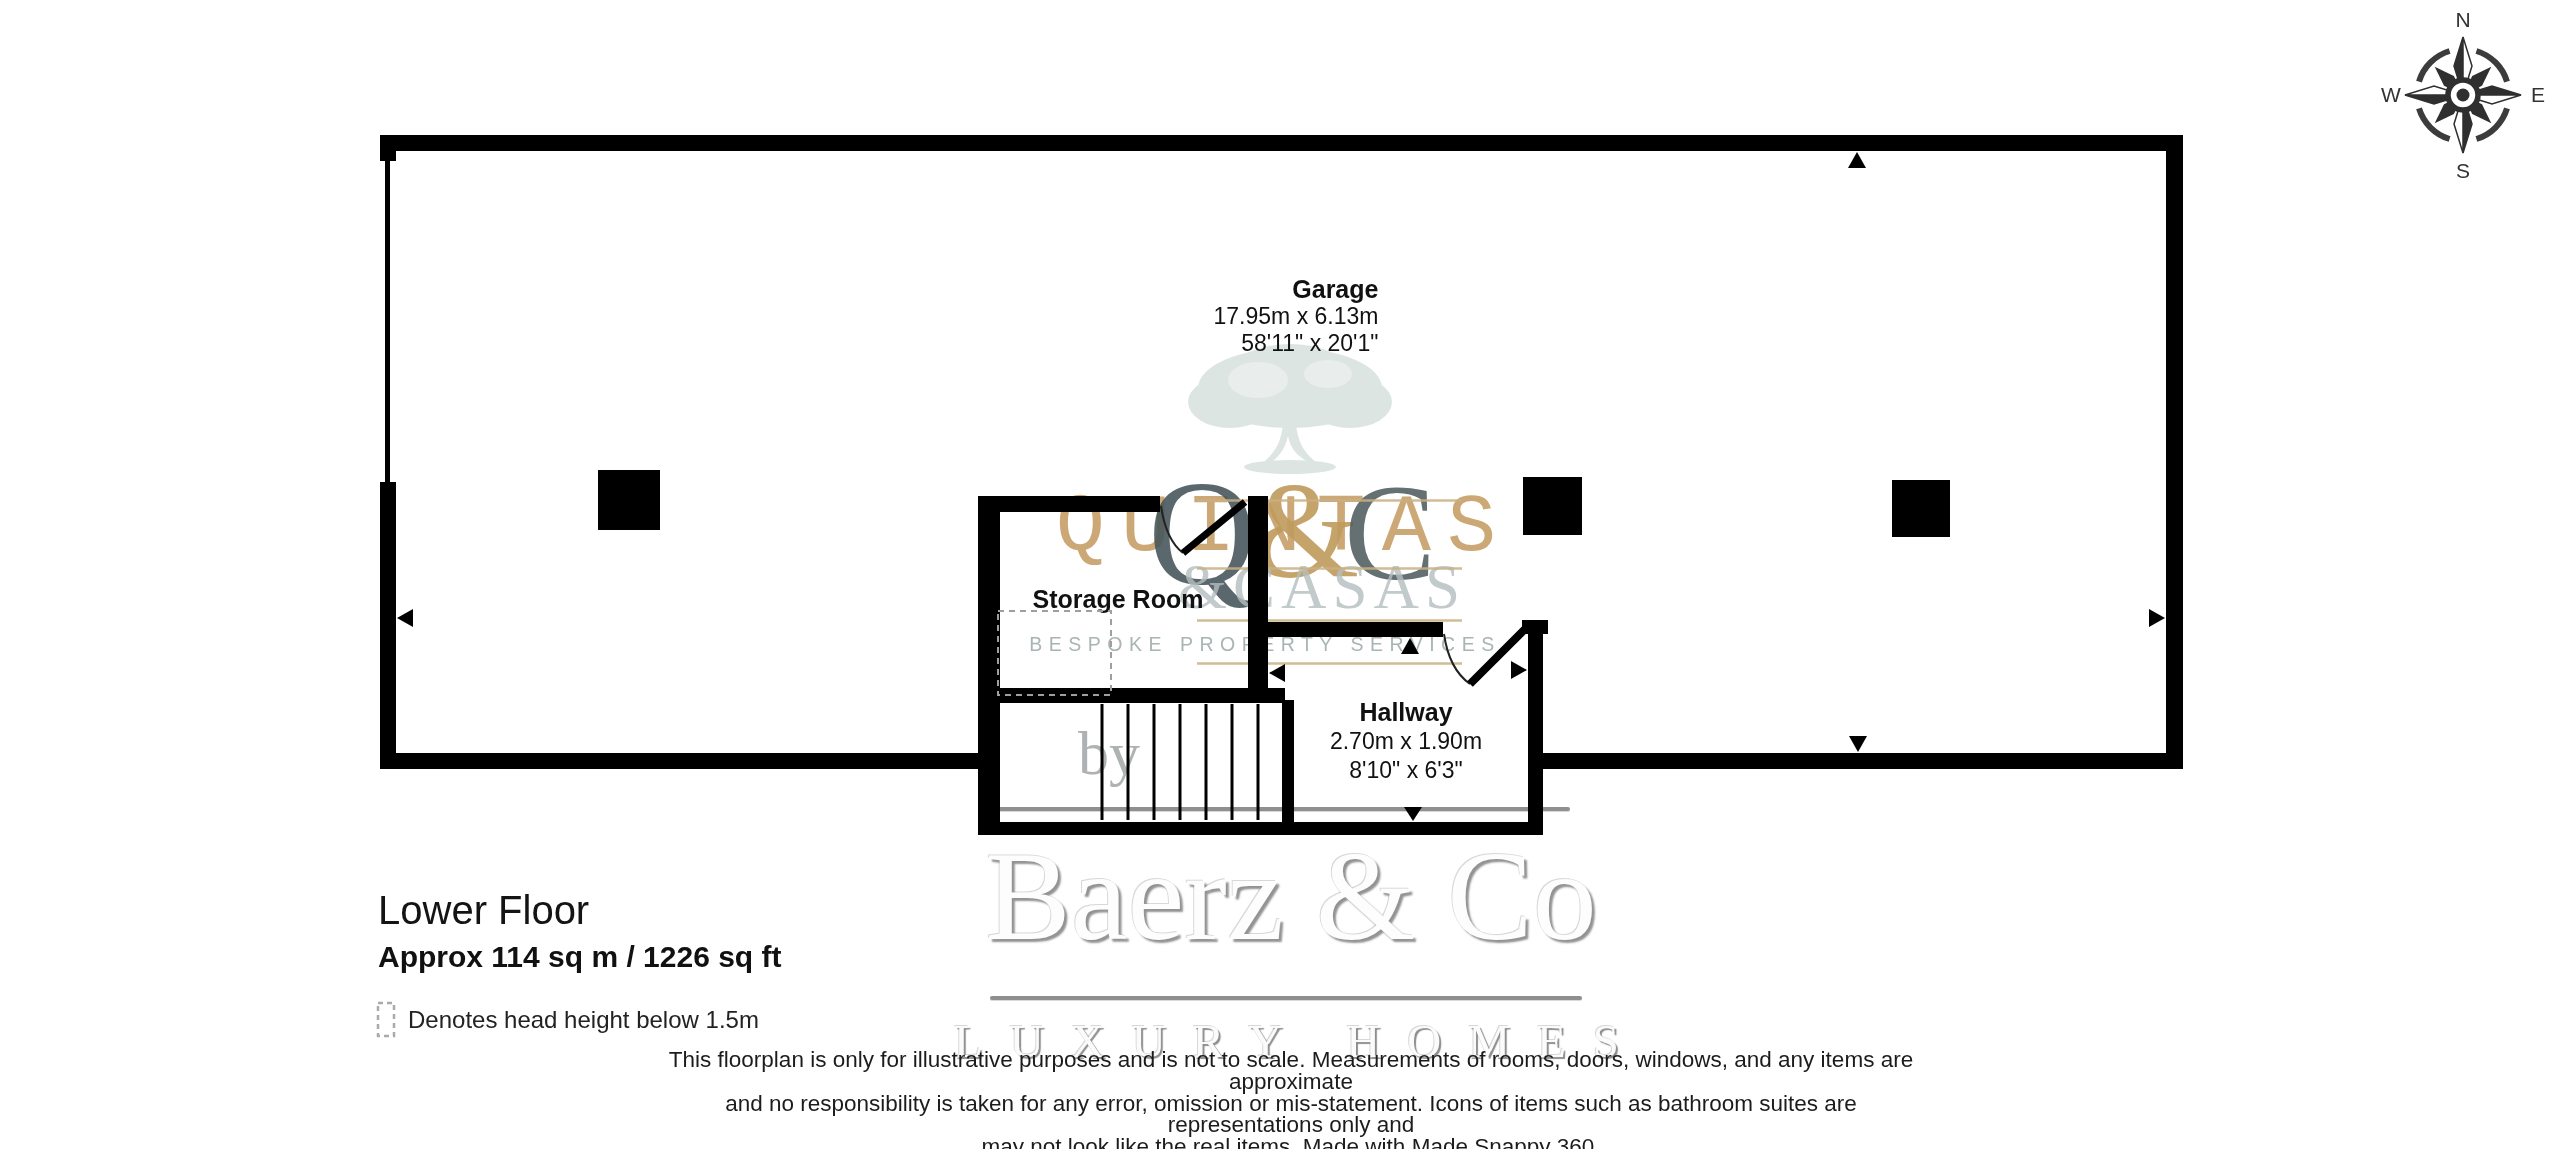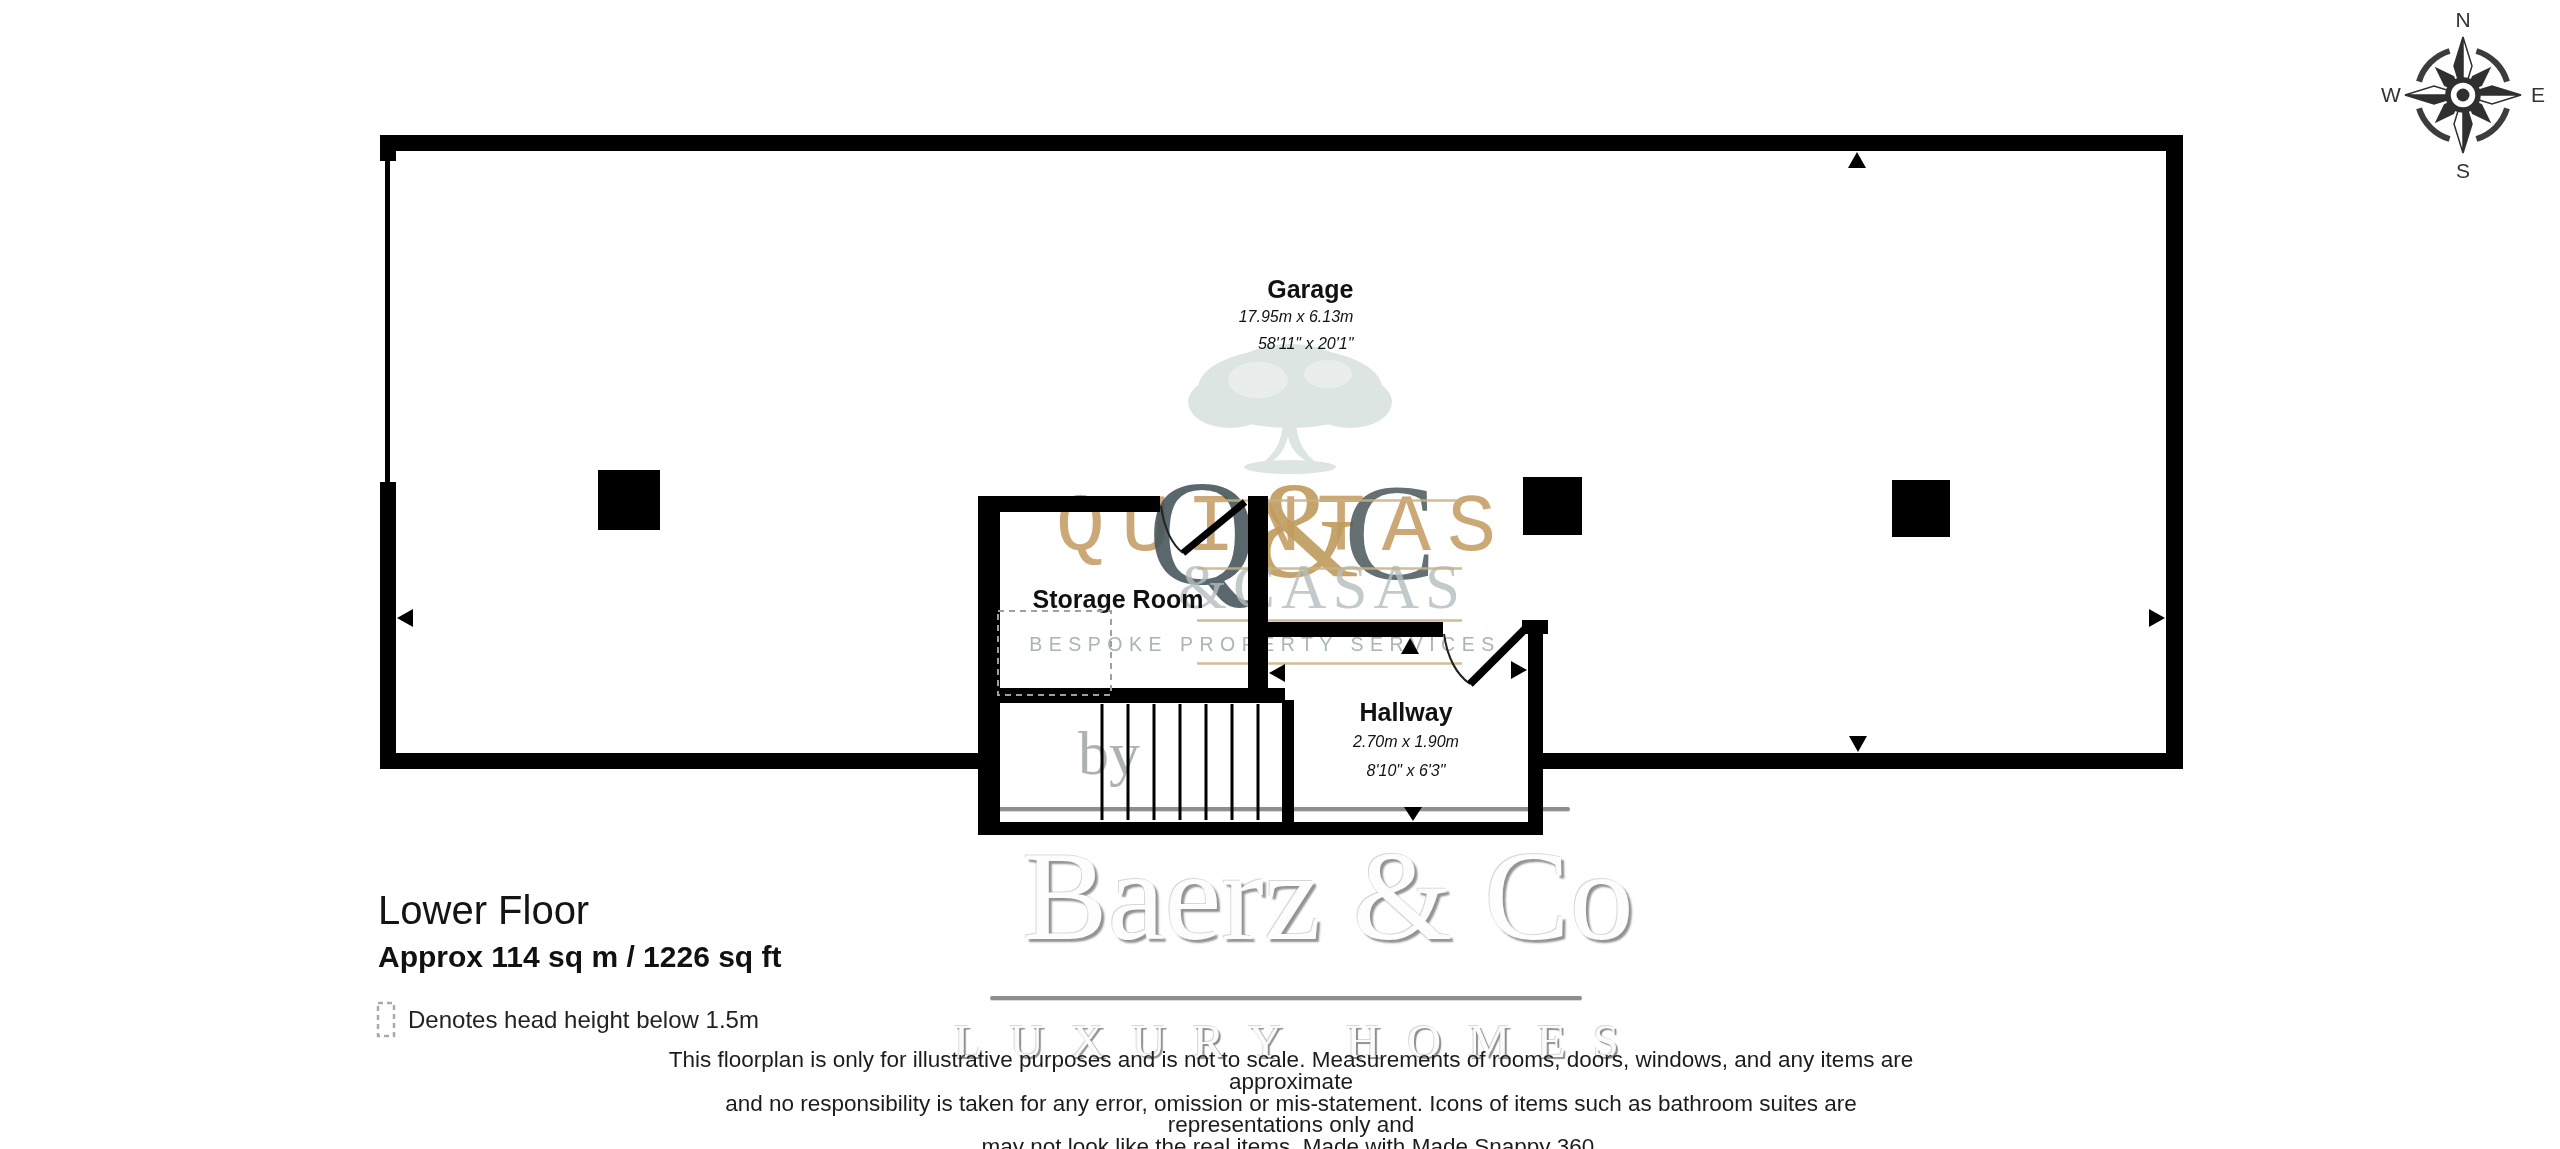--- a/index.html
+++ b/index.html
@@ -9,21 +9,21 @@
   .ctr{transform:translateX(-50%);text-align:center;}
   
   .layer-qc{z-index:1;}
   .layer-plan{z-index:2;}
   .layer-baerz{z-index:3;}
   .layer-labels{z-index:4;}
   .layer-disclaimer{z-index:5;}
   
   .room-label{color:#111;line-height:27px;white-space:nowrap;}
   .room-label .rname{font-weight:bold;font-size:25px;}
-  .room-label .rdim{font-weight:normal;font-size:16px;font-style:italic;}
+  .room-label .rdim{font-weight:normal;font-size:23px;}
   
   .floor-title{font-size:40px;color:#141414;white-space:nowrap;}
   .floor-area{font-size:30px;font-weight:bold;color:#111;white-space:nowrap;}
   .legend-text{font-size:24px;color:#222;white-space:nowrap;}
   
   .disclaimer{width:1260px;font-size:22.5px;line-height:21.8px;color:#1c1c1c;}
   
   .qc-big{font-family:"Liberation Serif", serif;position:absolute;line-height:1;}
   .qc-q{font-size:150px;color:#44545a;opacity:.88;}
   .qc-amp{font-size:138px;color:#bf9b5c;opacity:.9;}
@@ -148,21 +148,21 @@
       <polygon points="1527,670 1511,661 1511,679"></polygon>
       <polygon points="1413,821 1404,807 1422,807"></polygon>
     </g>
 
     <rect x="378" y="1003" width="16" height="33" fill="none" stroke="#aaaaaa" stroke-width="2.5" stroke-dasharray="5,4"></rect>
   </svg>
 
   <div class="layer-baerz">
     <div class="abs bz-by" style="left:1078px;top:718px;">by</div>
     <div class="bz-line" style="left:990px;top:807px;width:580px;"></div>
-    <div class="abs ctr bz-brand" style="left:1291px;top:832px;margin-left:37px;">Baerz &amp; Co</div>
+    <div class="abs ctr bz-brand" style="left:1291px;top:832px;">Baerz &amp; Co</div>
     <div class="bz-line" style="left:990px;top:996px;width:592px;"></div>
     <div class="abs ctr bz-sub" style="left:1300px;top:1018px;">LUXURY HOMES</div>
   </div>
 
   <div class="layer-labels">
 
     <div class="abs ctr room-label" style="left:1296px;top:276px;text-align:right;">
       <div class="rname">Garage</div>
       <div class="rdim">17.95m x 6.13m</div>
       <div class="rdim">58'11" x 20'1"</div>

